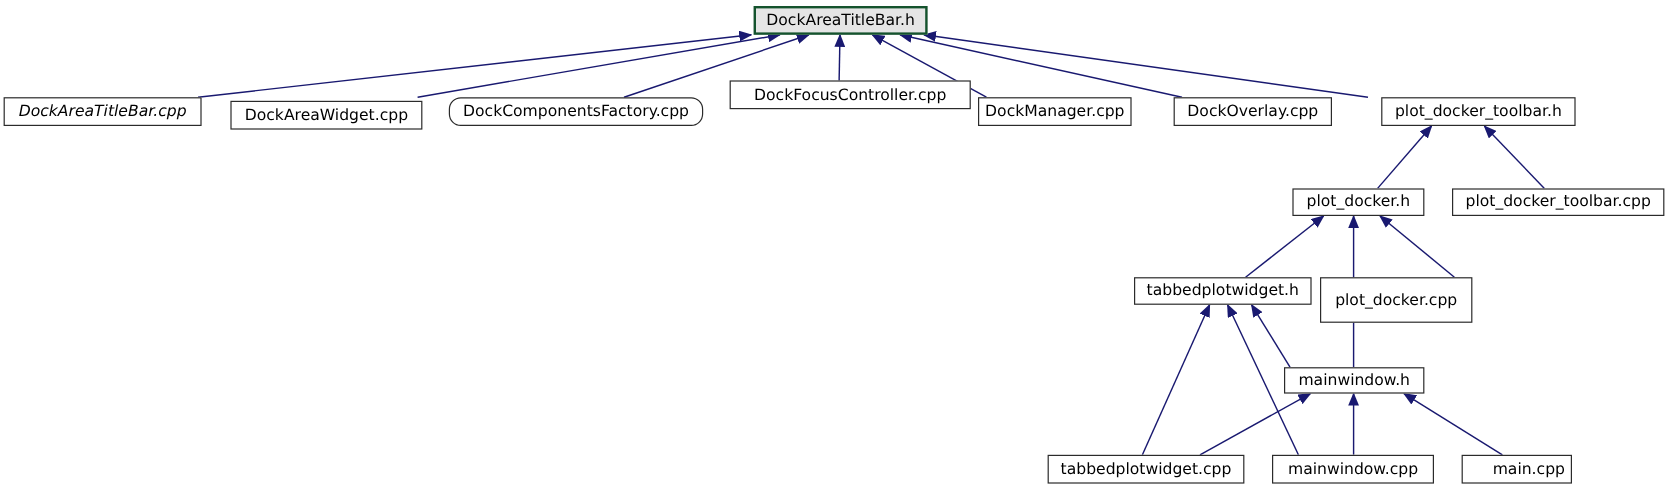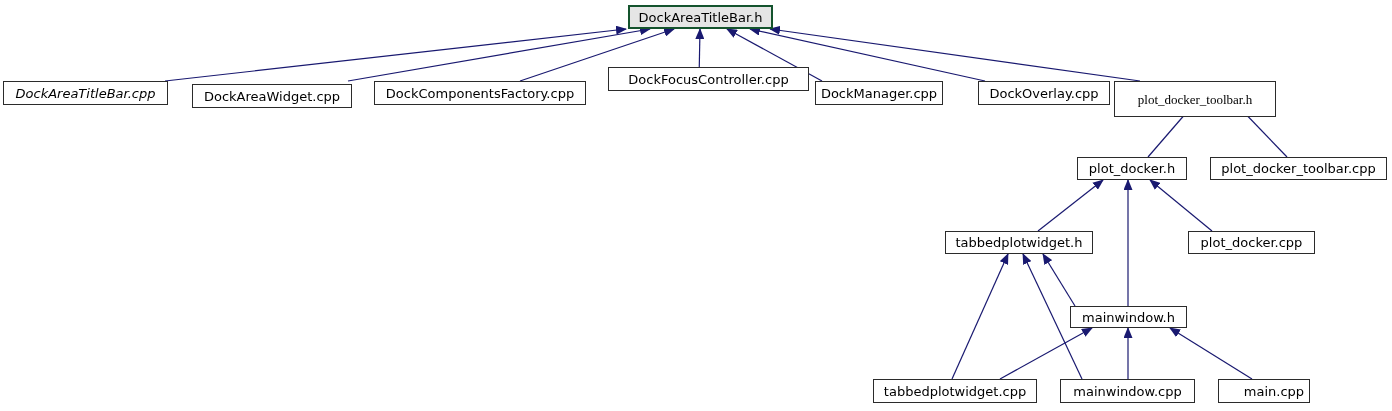--- a/index.html
+++ b/index.html
@@ -70,26 +70,26 @@
         <line x1="1082" y1="379" x2="1023" y2="254" stroke="#191970" stroke-width="1.2" marker-end="url(#arrowhead)"></line>
         <line x1="1075" y1="306" x2="1043" y2="254" stroke="#191970" stroke-width="1.2" marker-end="url(#arrowhead)"></line>
         <line x1="1000" y1="379" x2="1092" y2="328" stroke="#191970" stroke-width="1.2" marker-end="url(#arrowhead)"></line>
         <line x1="1128" y1="379" x2="1128" y2="328" stroke="#191970" stroke-width="1.2" marker-end="url(#arrowhead)"></line>
         <line x1="1252" y1="379" x2="1170" y2="328" stroke="#191970" stroke-width="1.2" marker-end="url(#arrowhead)"></line>
       </g>
   </svg>
 <div class="node current" style="left: 628px; top: 5px; width: 145px; height: 24px;">DockAreaTitleBar.h</div>
     <div class="node" style="left: 3px; top: 81px; width: 165px; height: 24px; font-style: italic;">DockAreaTitleBar.cpp</div>
     <div class="node" style="left: 192px; top: 68px; width: 160px; height: 24px; margin-top: 16px;">DockAreaWidget.cpp</div>
-    <div class="node" style="left: 374px; top: 81px; width: 212px; height: 24px;">DockComponentsFactory.cpp</div>
+    <div class="node" style="left: 374px; top: 81px; width: 212px; height: 24px; border-radius: 10px;">DockComponentsFactory.cpp</div>
     <div class="node" style="left: 608px; top: 67px; width: 201px; height: 24px;">DockFocusController.cpp</div>
     <div class="node" style="left: 815px; top: 81px; width: 128px; height: 24px;">DockManager.cpp</div>
     <div class="node" style="left: 978px; top: 81px; width: 132px; height: 24px; text-align: right;">DockOverlay.cpp</div>
-    <div class="node" style="left: 1114px; top: 81px; width: 162px; height: 36px; font-family: Liberation Serif, serif;">plot_docker_toolbar.h</div>
+    <div class="node" style="left: 1151px; top: 81px; width: 162px; height: 24px;">plot_docker_toolbar.h</div>
     <div class="node" style="left: 1077px; top: 157px; width: 110px; height: 23px;">plot_docker.h</div>
     <div class="node" style="left: 1210px; top: 157px; width: 177px; height: 23px;">plot_docker_toolbar.cpp</div>
     <div class="node" style="left: 945px; top: 231px; width: 148px; height: 23px;">tabbedplotwidget.h</div>
-    <div class="node" style="left: 1188px; top: 231px; width: 127px; height: 23px;">plot_docker.cpp</div>
+    <div class="node" style="left: 1100px; top: 231px; width: 127px; height: 38px;">plot_docker.cpp</div>
     <div class="node" style="left: 1070px; top: 306px; width: 117px; height: 22px;">mainwindow.h</div>
     <div class="node" style="left: 873px; top: 379px; width: 164px; height: 24px;">tabbedplotwidget.cpp</div>
     <div class="node" style="left: 1060px; top: 379px; width: 135px; height: 24px;">mainwindow.cpp</div>
     <div class="node" style="left: 1218px; top: 379px; width: 92px; height: 24px; padding-left: 20px;">main.cpp</div>
   </div>
 
 </body></html>

